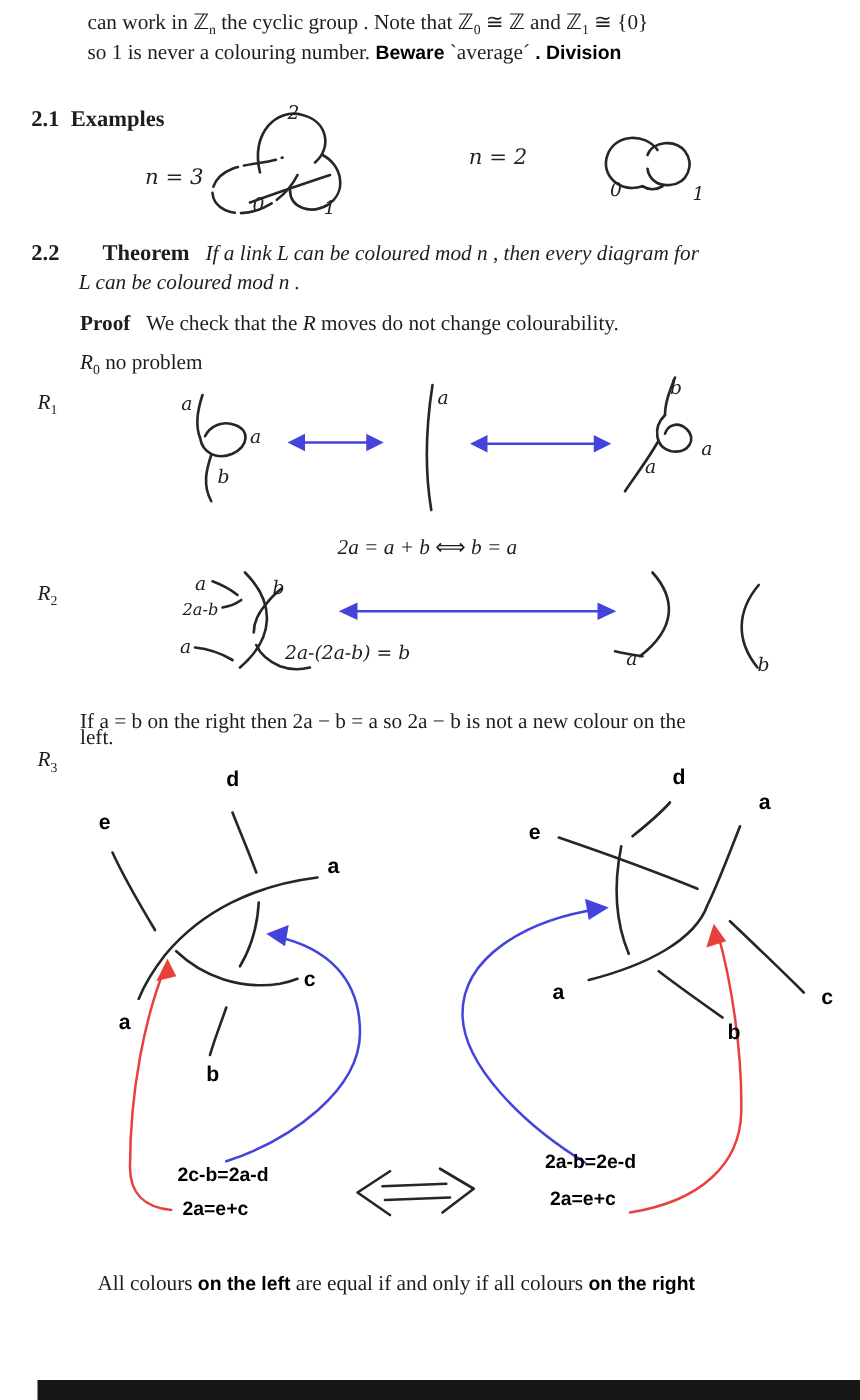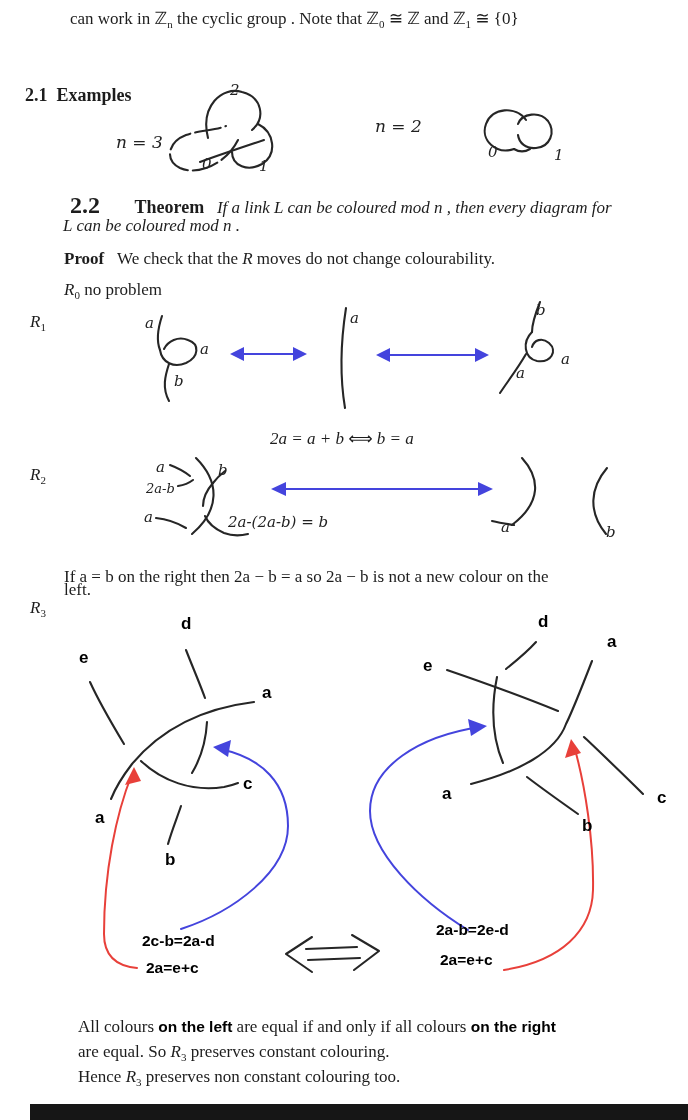--- a/index.html
+++ b/index.html
@@ -20,20 +20,21 @@
   .bluef{fill:#4444dd;stroke:none;}
   .red{stroke:#e8403a;stroke-width:2;fill:none;stroke-linecap:round;}
   .redf{fill:#e8403a;stroke:none;}
 </style>
 </head>
 <body>
 
 <div id="page">
 
   <div class="abs ser" style="left:70px;top:8px;"><span>can work in </span><span>ℤ</span><sub>n</sub><span> the cyclic group . Note that </span><span>ℤ</span><sub>0</sub><span> ≅ ℤ and </span><span>ℤ</span><sub>1</sub><span> ≅ {0}</span></div>
+  <div class="abs ser" style="left:70px;top:32px;"><span>so 1 is never a colouring number. </span><span class="ann">Beware</span><span> `average´ </span><span class="ann">. Division</span></div>
 
   <div class="abs ser bold" style="left:25px;top:85px;font-size:18px;"><span>2.1</span>&nbsp;&nbsp;<span>Examples</span></div>
 
   <div class="abs hw-big" style="left:116px;top:132px;text-align:right;">n = 3</div>
   <div class="abs hw-big" style="left:375px;top:116px;">n = 2</div>
 
   <svg style="left:160px;top:80px;" width="430" height="105" viewBox="0 0 430 105">
     <path class="ink" d="M 48,58 C 40,26 62,6 82,12 C 102,17 106,38 92,50"></path>
     <path class="ink" d="M 98,44 C 114,52 118,74 102,84 C 88,92 72,86 72,72"></path>
     <path class="ink" d="M 78,60 C 66,84 38,96 20,88 C 4,80 8,62 26,55 C 40,50 54,51 66,46" stroke-dasharray="26 5"></path>
@@ -41,21 +42,21 @@
     <path class="ink" d="M 366,40 C 356,26 332,27 326,44 C 320,60 336,75 354,69"></path>
     <path class="ink" d="M 358,44 C 362,33 380,31 388,41 C 396,52 390,67 376,68 C 366,69 359,63 358,55"></path>
     <path class="ink" d="M 354,69 C 359,72 365,72 370,69"></path>
   </svg>
   <div class="abs hw" style="left:230px;top:81px;">2</div>
   <div class="abs hw" style="left:202px;top:155px;">0</div>
   <div class="abs hw" style="left:259px;top:157px;">1</div>
   <div class="abs hw" style="left:488px;top:143px;">0</div>
   <div class="abs hw" style="left:554px;top:146px;">1</div>
 
-  <div class="abs ser" style="left:25px;top:192px;"><span class="bold" style="font-size:24px;margin-left:45px;">2.2</span>&nbsp;&nbsp;<span class="bold" style="font-size:18px;margin-left:26px;">Theorem</span>&nbsp;&nbsp;&nbsp;<span class="it">If a link L can be coloured mod n , then every diagram for</span></div>
+  <div class="abs ser" style="left:25px;top:192px;"><span class="bold" style="font-size:18px;">2.2</span>&nbsp;&nbsp;<span class="bold" style="font-size:18px;margin-left:26px;">Theorem</span>&nbsp;&nbsp;&nbsp;<span class="it">If a link L can be coloured mod n , then every diagram for</span></div>
   <div class="abs ser" style="left:64px;top:249px;"><span class="bold">Proof</span>&nbsp;&nbsp;&nbsp;<span>We check that the </span><span class="it">R</span><span> moves do not change colourability.</span></div>
 
   <div class="abs ser it" style="left:63px;top:216px;">L can be coloured mod n .</div>
   <div class="abs ser" style="left:64px;top:280px;"><span class="it">R</span><sub>0</sub><span> no problem</span></div>
 
   <div class="abs ser" style="left:30px;top:312px;"><span class="it">R</span><sub>1</sub></div>
 
   <svg style="left:110px;top:300px;" width="490" height="118" viewBox="0 0 490 118">
     <path class="ink" d="M 52,16 C 48,28 46,40 50,50"></path>
     <path class="ink" d="M 50,50 C 52,63 64,68 76,63 C 89,57 90,44 78,40 C 68,36 58,41 54,49"></path>
@@ -155,18 +156,16 @@
   <div class="abs lbl" style="left:538px;top:612px;">d</div>
   <div class="abs lbl" style="left:607px;top:632px;">a</div>
   <div class="abs lbl" style="left:423px;top:656px;">e</div>
   <div class="abs lbl" style="left:442px;top:784px;">a</div>
   <div class="abs lbl" style="left:582px;top:816px;">b</div>
   <div class="abs lbl" style="left:657px;top:788px;">c</div>
   <div class="abs ann" style="left:436px;top:921px;">2a-b=2e-d</div>
   <div class="abs ann" style="left:440px;top:951px;">2a=e+c</div>
 
   <div class="abs ser" style="left:78px;top:1017px;"><span>All colours </span><span class="ann">on the left</span><span> are equal if and only if all  colours </span><span class="ann">on the right</span></div>
-  <div class="abs ser" style="left:78px;top:1042px;"><span>are equal.  So </span><span class="it">R</span><sub>3</sub><span>  preserves constant colouring.</span></div>
-  <div class="abs ser" style="left:78px;top:1067px;"><span>Hence </span><span class="it">R</span><sub>3</sub><span> preserves non constant colouring too.</span></div>
 
   <div class="abs" style="left:30px;top:1104px;width:658px;height:16px;background:#161616;"></div>
 
 </div>
 
 </body></html>

